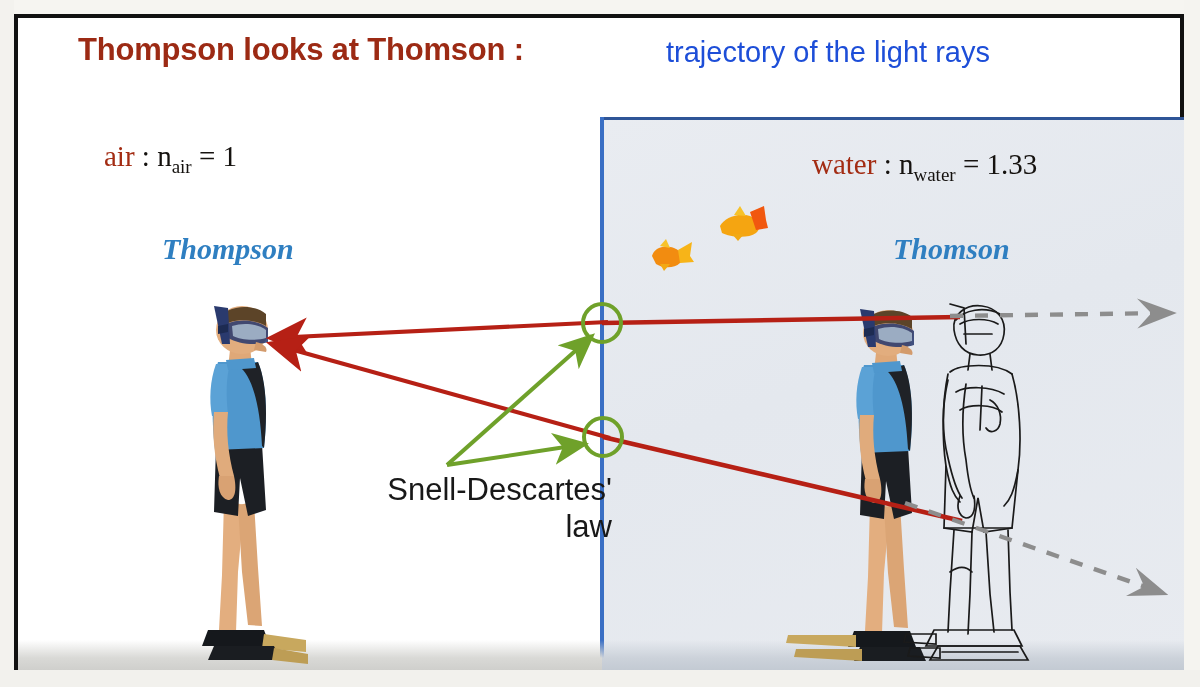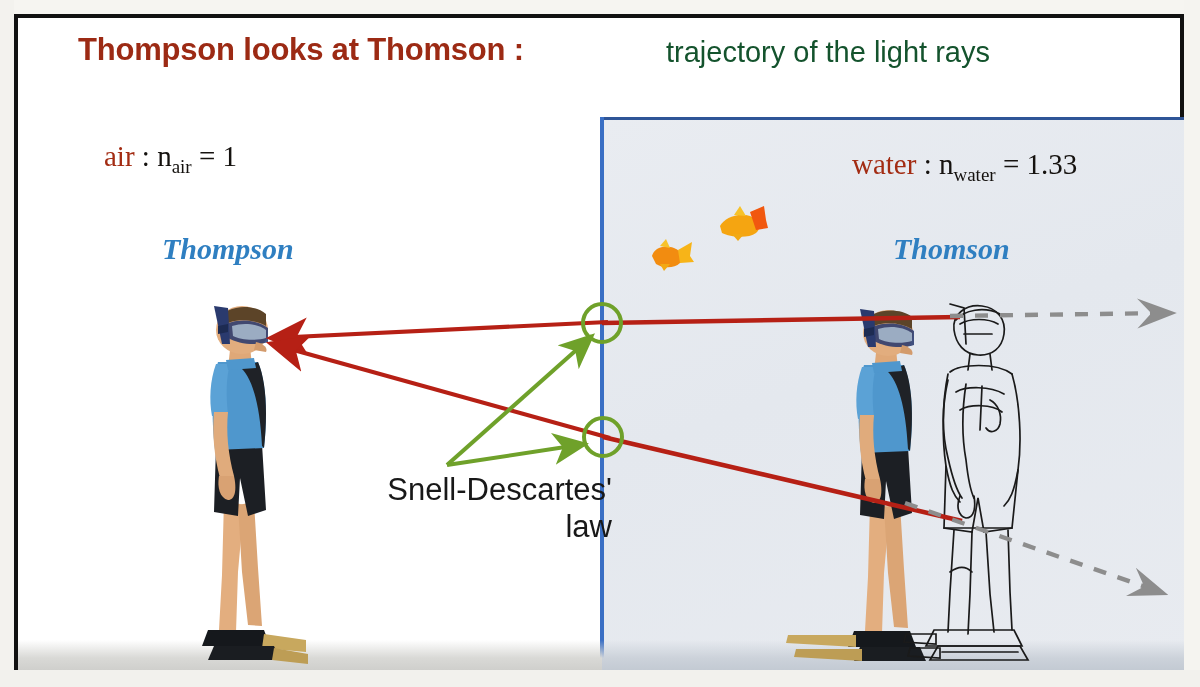--- a/index.html
+++ b/index.html
@@ -54,27 +54,27 @@
     background:linear-gradient(to bottom,rgba(214,218,224,0) 0%,#ccd2da 60%,#c3cad3 100%);
   }
 
   
   .txt{position:absolute;white-space:nowrap;}
   #title-left{
     left:46px;top:32px;font-size:31px;font-weight:bold;
     color:#9c2a14;letter-spacing:-0.2px;margin-left:32px;
   }
   #title-right{
-    left:666px;top:36px;font-size:29px;color:#14532d;font-weight:normal;
+    left:666px;top:36px;font-size:29px;color:#1d4ed8;font-weight:normal;
   }
   .medium-label{
     font-family:"Liberation Serif", serif;font-size:29px;
   }
   #air-label{left:68px;top:140px;margin-left:36px;}
-  #water-label{left:852px;top:148px;text-align:center;}
+  #water-label{left:812px;top:148px;text-align:center;}
   .medium-name{color:#a32c13;}
   .medium-rest{color:#15120f;}
   .sub{font-size:19px;vertical-align:sub;}
   .person-name{
     font-family:"Liberation Serif", serif;font-style:italic;
     font-size:30px;color:#2f7fc1;font-weight:bold;
   }
   #thompson-name{left:162px;top:232px;}
   #thomson-name{left:893px;top:232px;}
   #snell-label{

